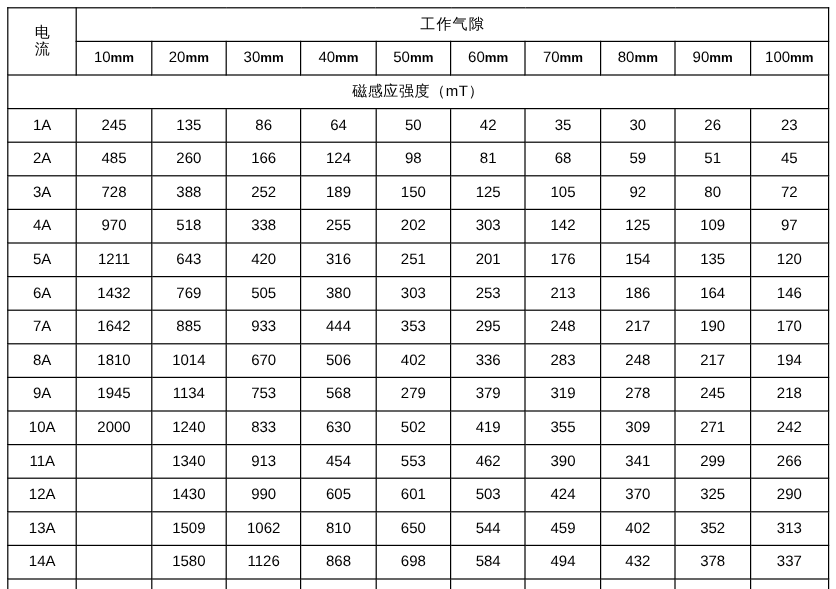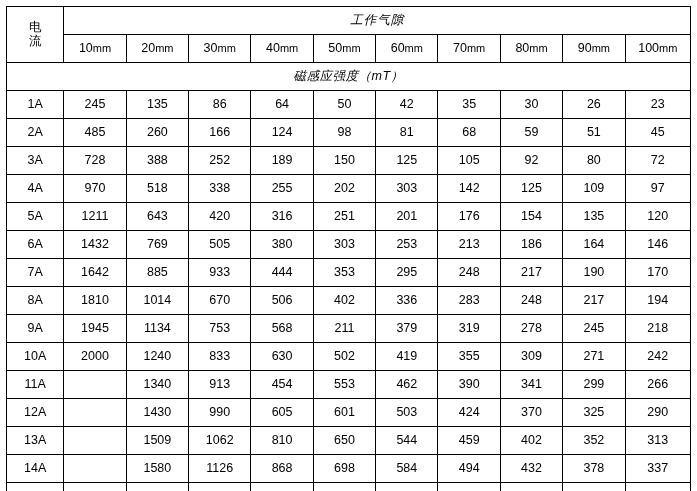--- a/index.html
+++ b/index.html
@@ -44,31 +44,29 @@
   col.clast { width: 65px; }
 
   .hdr-current {
     font-size: 13px;
     line-height: 1.35;
   }
   .hdr-current span { display: block; }
   .hdr-gap {
     font-size: 13.5px;
     letter-spacing: 1px;
-    font-style: italic;
   }
   .hdr-unit {
     font-size: 12.5px;
   }
   .hdr-sub {
     font-size: 13px;
     letter-spacing: 0.5px;
-    font-style: italic;
-  }
-  .mm { font-size: 11px; }
+  }
+  .mm { font-size: 11px; font-weight: bold; }
   td.rowlabel {
     font-size: 12.5px;
     margin-top: 24px;
   }
   td.empty { }
   .hdr-current-cell {
     height: 54px;
   }
 </style>
 </head>
@@ -215,21 +213,21 @@
           <td class="">248</td>
           <td class="">217</td>
           <td class="">194</td>
         </tr>
         <tr>
           <td class="rowlabel">9A</td>
           <td class="">1945</td>
           <td class="">1134</td>
           <td class="">753</td>
           <td class="">568</td>
-          <td class="">211</td>
+          <td class="">279</td>
           <td class="">379</td>
           <td class="">319</td>
           <td class="">278</td>
           <td class="">245</td>
           <td class="">218</td>
         </tr>
         <tr>
           <td class="rowlabel">10A</td>
           <td class="">2000</td>
           <td class="">1240</td>

